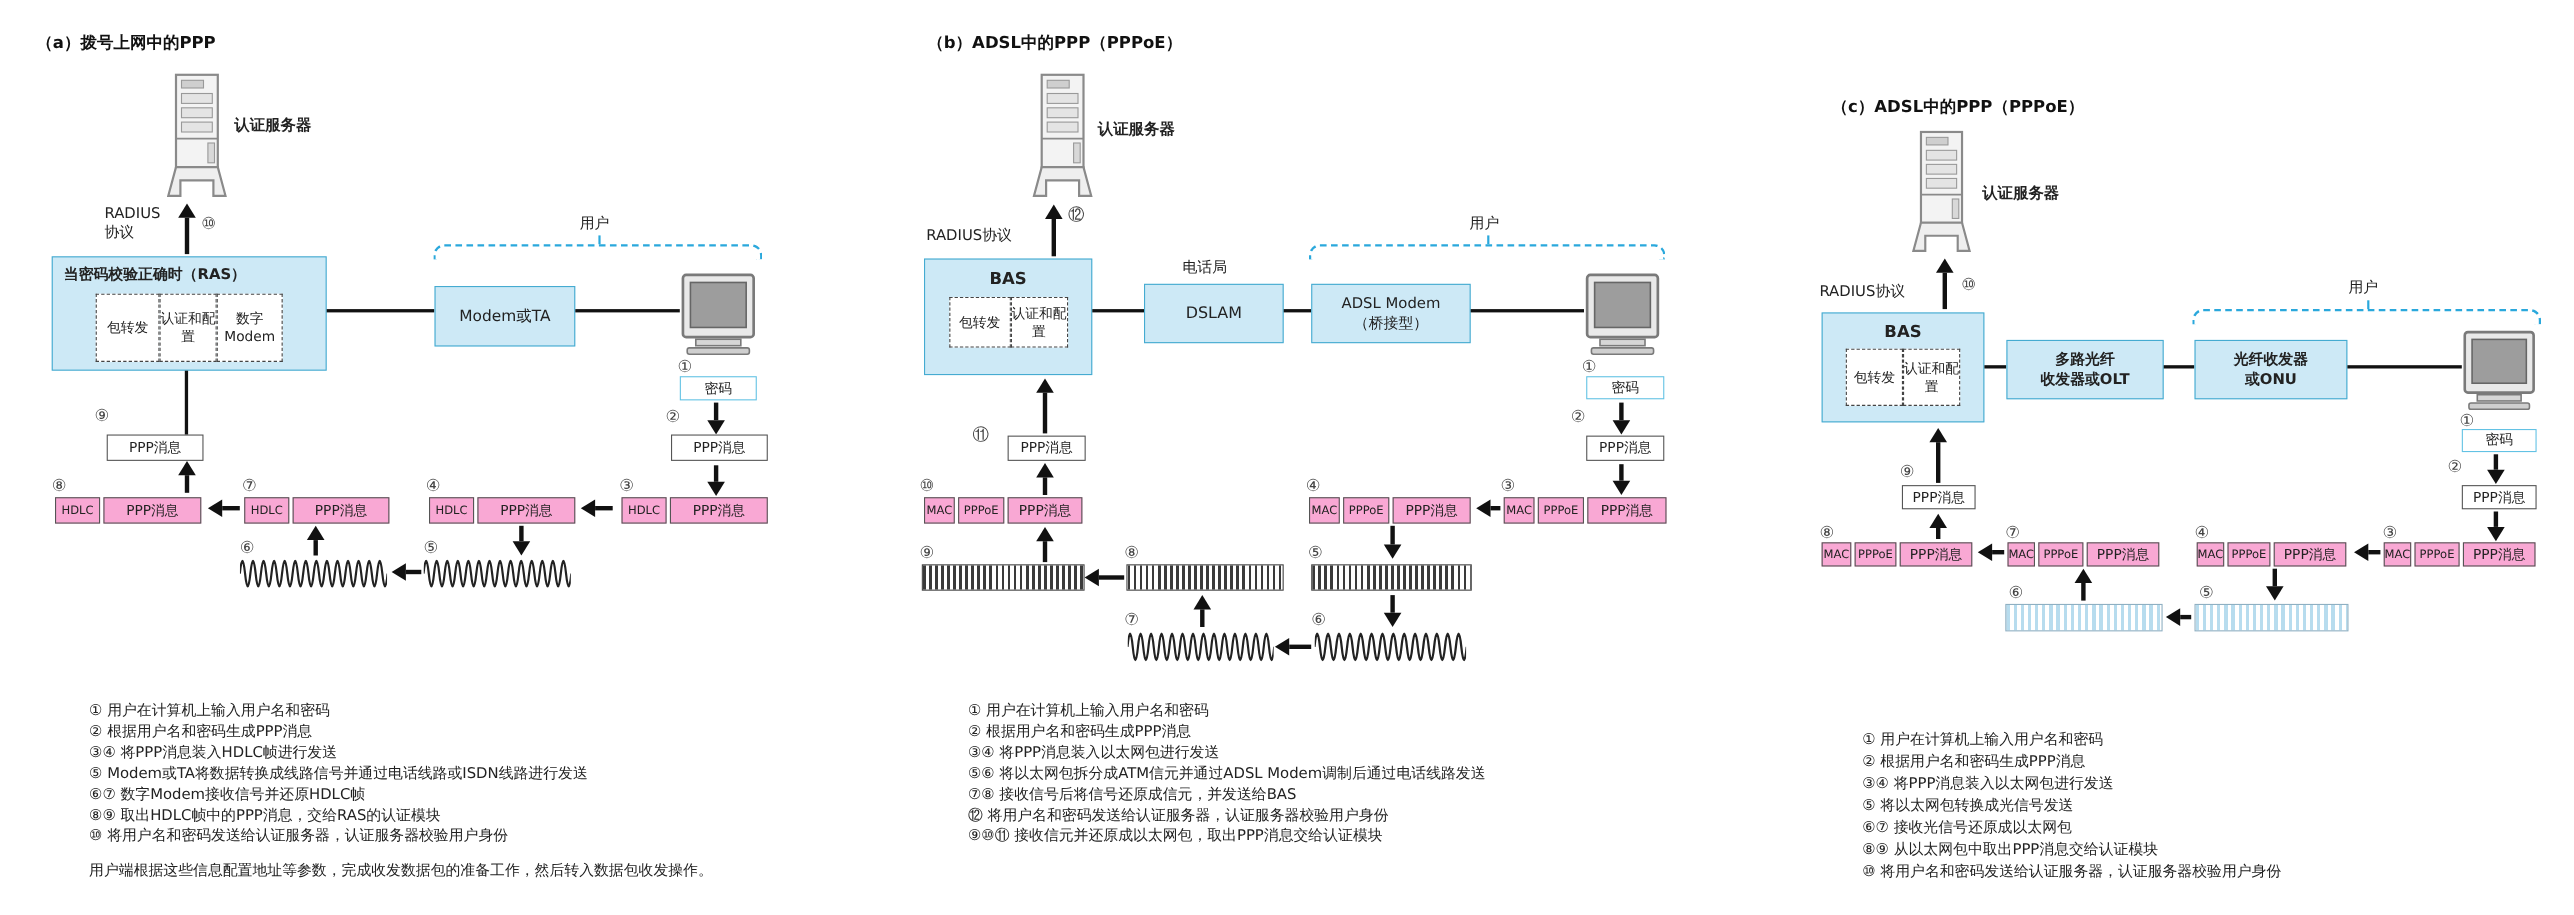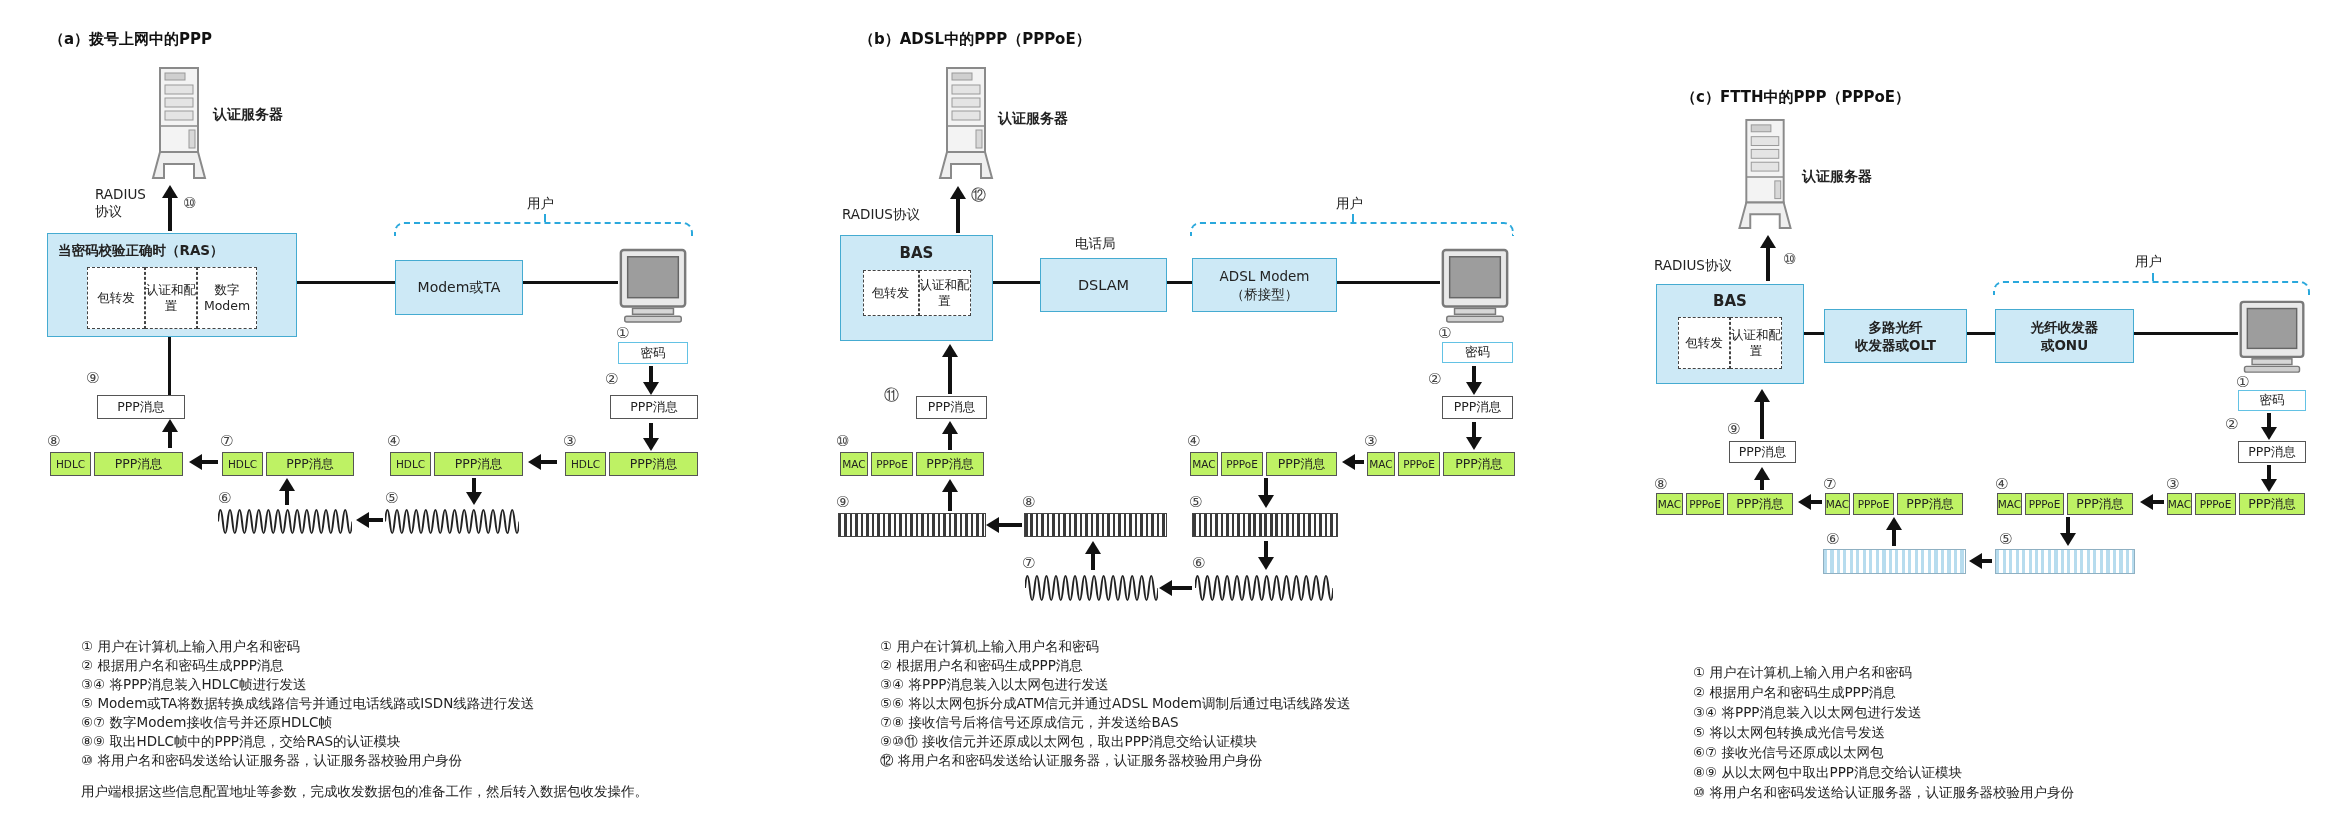--- a/index.html
+++ b/index.html
@@ -1,37 +1,37 @@
 <!DOCTYPE html>
 <html><head>
 <meta charset="utf-8">
 <style>
   html,body{margin:0;padding:0;background:#fff;}
   #stage{position:relative;width:2340px;height:832px;background:#fff;overflow:hidden;
          font-family:"DejaVu Sans","Liberation Sans",sans-serif;color:#222;}
   .abs{position:absolute;}
-  .title{position:absolute;font-weight:bold;font-size:15px;color:#111;white-space:nowrap;margin-left:16px;}
+  .title{position:absolute;font-weight:bold;font-size:15px;color:#111;white-space:nowrap;}
   .lbl{position:absolute;font-size:13.5px;color:#222;white-space:nowrap;line-height:17px;}
   .bold{font-weight:bold;font-size:14px;}
   .mark{position:absolute;font-size:15px;color:#444;line-height:15px;}
   .hline{position:absolute;height:3px;background:#111;}
   .vline{position:absolute;width:3px;background:#111;}
   .wbox{position:absolute;box-sizing:border-box;border:1.5px solid #555;background:#fff;
         display:flex;align-items:center;justify-content:center;font-size:12.5px;color:#222;white-space:nowrap;}
   .pwbox{position:absolute;box-sizing:border-box;border:1.5px solid #63c2e4;background:#fff;
         display:flex;align-items:center;justify-content:center;font-size:12.5px;color:#222;white-space:nowrap;}
   .bluebox{position:absolute;box-sizing:border-box;background:#cde9f6;border:1px solid #45abd1;}
   .cbox{display:flex;flex-direction:column;align-items:center;justify-content:center;text-align:center;}
   .btitle{font-weight:bold;font-size:13.5px;color:#222;line-height:17px;}
   .modules{position:absolute;left:0;right:0;display:flex;justify-content:center;}
   .module{box-sizing:border-box;border:1.5px dashed #444;background:#fff;display:flex;flex-direction:column;
           align-items:center;justify-content:center;font-size:12.5px;color:#222;text-align:center;
           line-height:1.25;white-space:normal;}
   .frame{position:absolute;display:flex;gap:3px;}
-  .cell{box-sizing:border-box;border:1.5px solid #555;background:#bef264;display:flex;align-items:center;
+  .cell{box-sizing:border-box;border:1.5px solid #555;background:#f9a8d4;display:flex;align-items:center;
         justify-content:center;color:#222;height:100%;}
   .ch{font-size:10.5px;}
   .cp{font-size:12.5px;}
   .stripe-dark{position:absolute;box-sizing:border-box;border:1px solid #444;
         background:repeating-linear-gradient(90deg,#3a3a3a 0 2.5px,#fff 2.5px 5.5px);}
   .stripe-blue{position:absolute;box-sizing:border-box;border:1px solid #8fb0c2;
         background:repeating-linear-gradient(90deg,#b7dcee 0 3px,#fff 3px 6.5px);}
   .arr-v{position:absolute;width:4px;background:#111;}
   .arr-h{position:absolute;height:4px;background:#111;}
   .arr-up::before{content:"";position:absolute;left:50%;transform:translateX(-50%);top:-13px;width:0;height:0;
@@ -256,25 +256,25 @@
 <div class="mark" style="left:884px;top:388px">⑪</div>
 <div class="wbox" style="left:916px;top:396px;width:71px;height:23px">PPP消息</div>
 <div class="arr-v arr-up" style="left:948px;top:357px;height:37px"></div>
 
 <div class="fnotes" style="left:843px;top:637px">
   <div>① 用户在计算机上输入用户名和密码</div>
   <div>② 根据用户名和密码生成PPP消息</div>
   <div>③④ 将PPP消息装入以太网包进行发送</div>
   <div>⑤⑥ 将以太网包拆分成ATM信元并通过ADSL Modem调制后通过电话线路发送</div>
   <div>⑦⑧ 接收信号后将信号还原成信元，并发送给BAS</div>
+  <div>⑫ 将用户名和密码发送给认证服务器，认证服务器校验用户身份</div>
   <div>⑨⑩⑪ 接收信元并还原成以太网包，取出PPP消息交给认证模块</div>
-  <div>⑫ 将用户名和密码发送给认证服务器，认证服务器校验用户身份</div>
-</div>
-
-<div class="title" style="left:1665px;top:88px">（c）FTTH中的PPP（PPPoE）</div>
+</div>
+
+<div class="title" style="left:1665px;top:88px">（c）ADSL中的PPP（PPPoE）</div>
 <svg class="abs" style="left:1736px;top:118px" width="58" height="114">
       <use href="#sym-server"></use>
     </svg>
 <div class="lbl bold" style="left:1802px;top:168px">认证服务器</div>
 <div class="lbl" style="left:1654px;top:257px">RADIUS协议</div>
 <div class="arr-v arr-up" style="left:1766px;top:248px;height:33px"></div>
 <div class="mark" style="left:1783px;top:252px">⑩</div>
 
 <div class="bluebox" style="left:1656px;top:284px;width:148px;height:100px">
   <div class="btitle" style="position:absolute;left:0;right:0;top:8px;text-align:center;font-size:15px">BAS</div>

